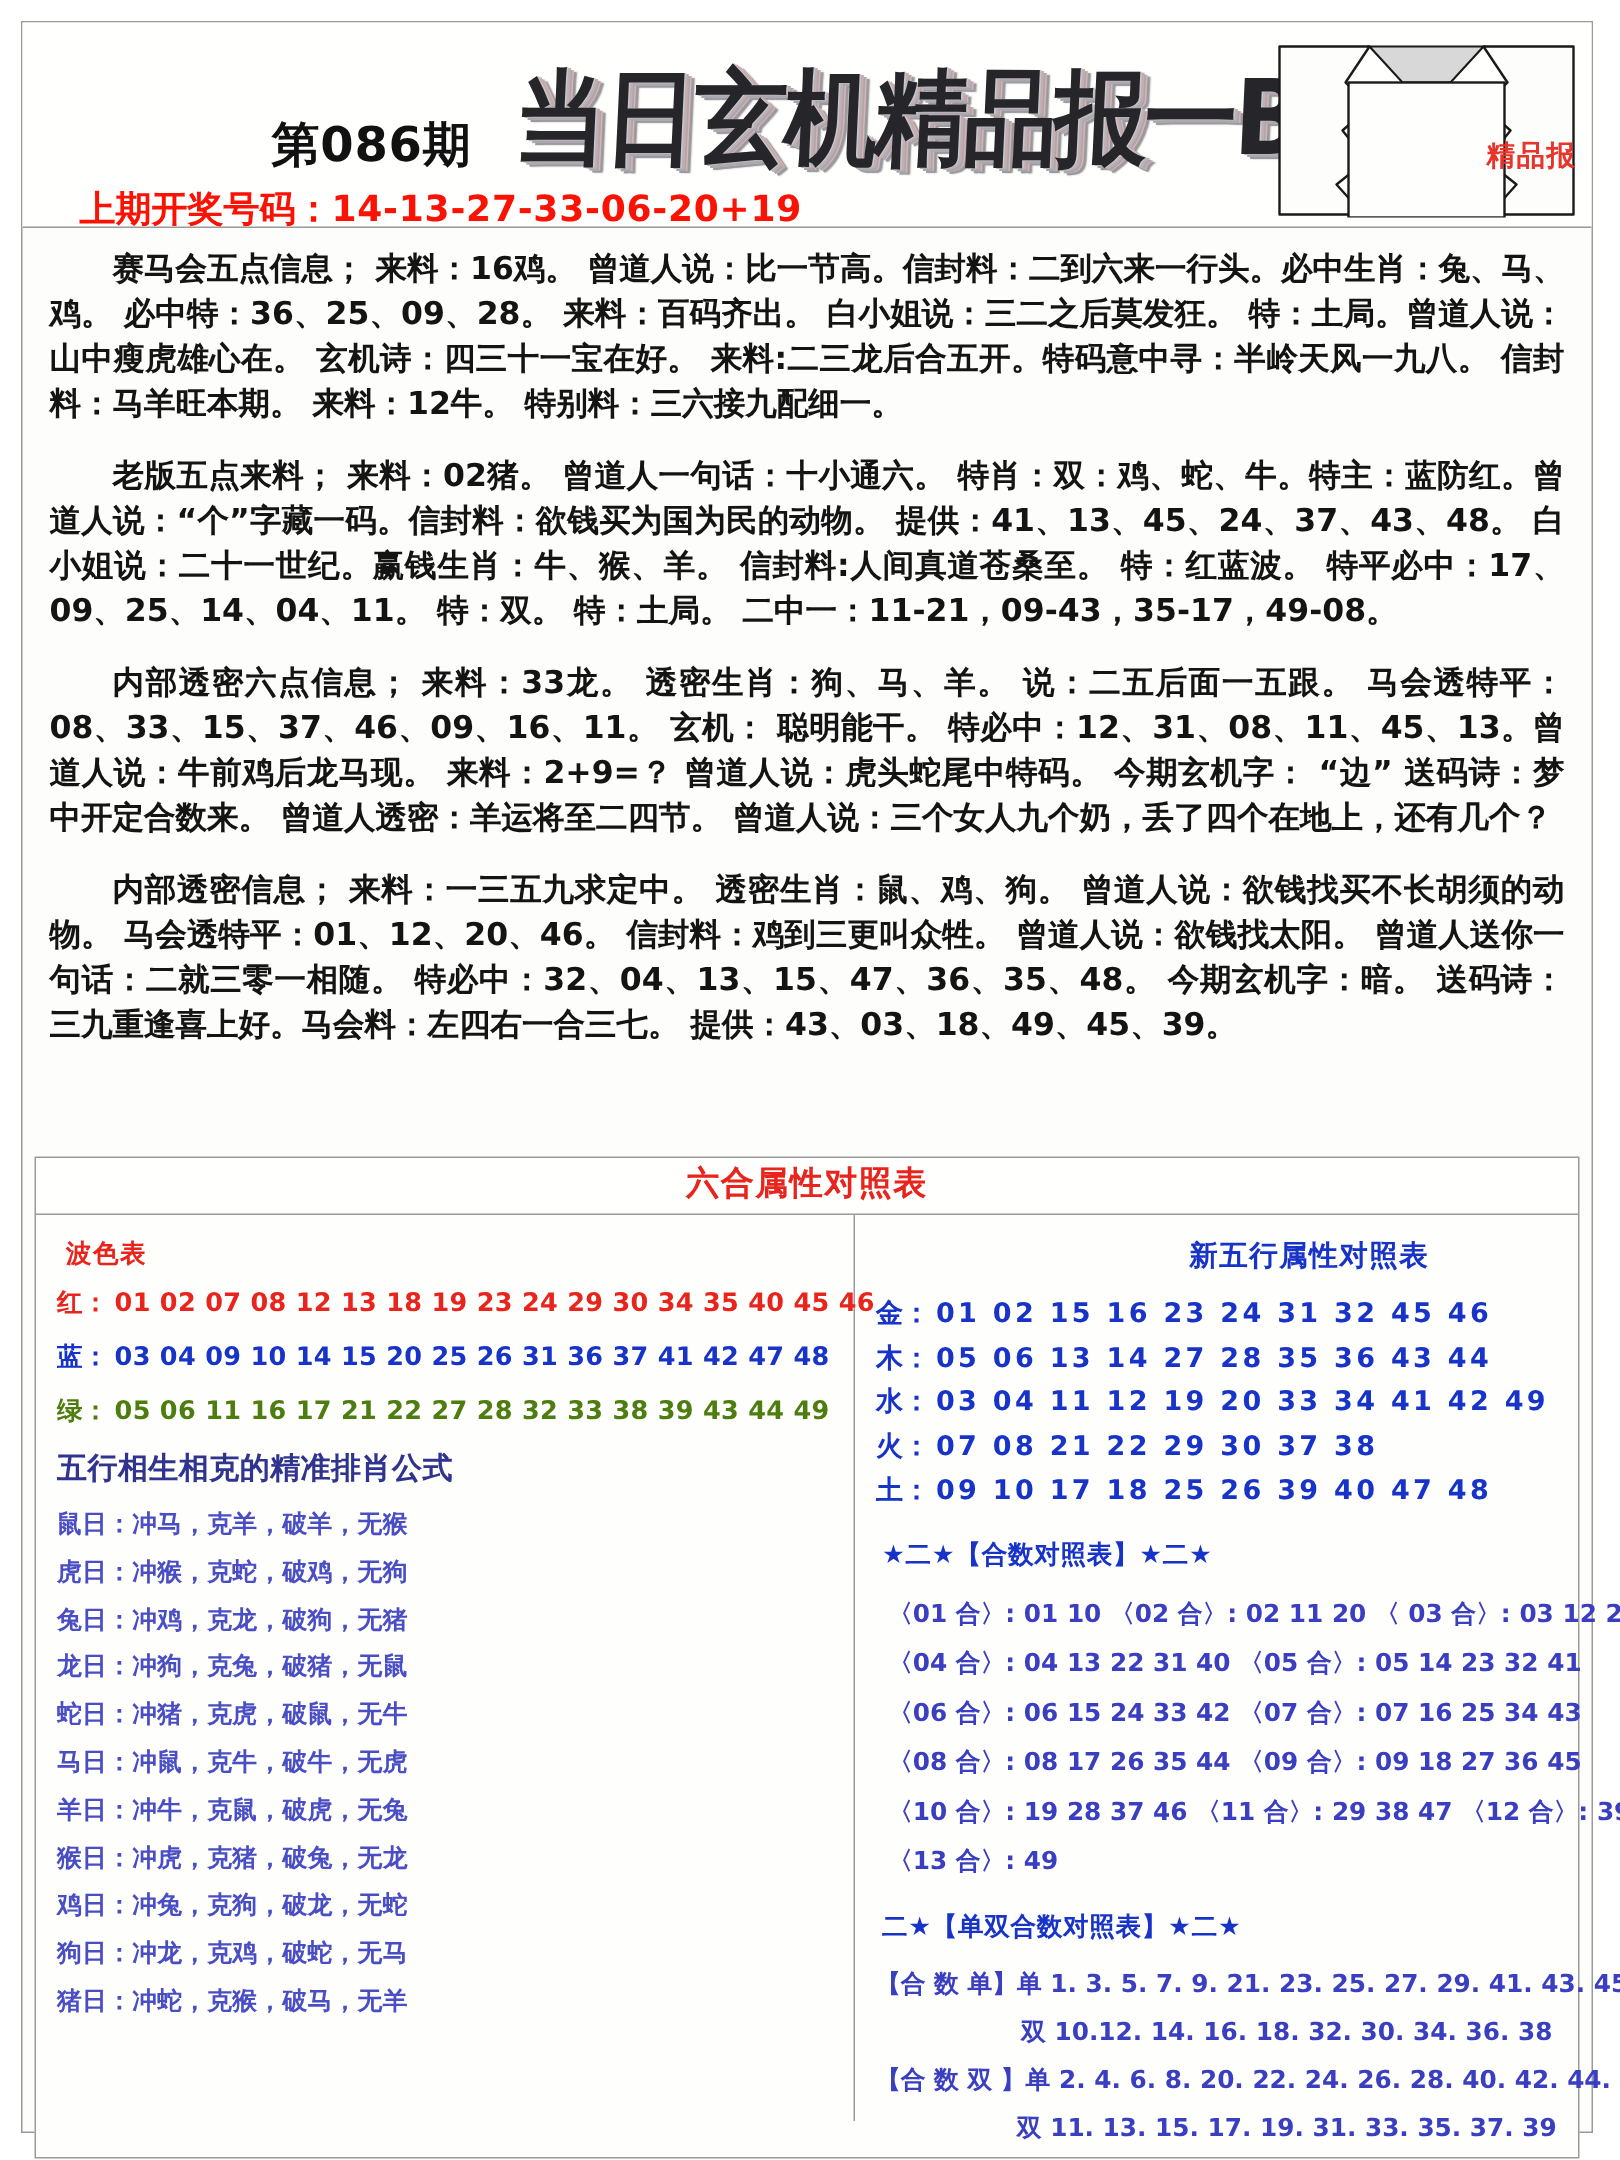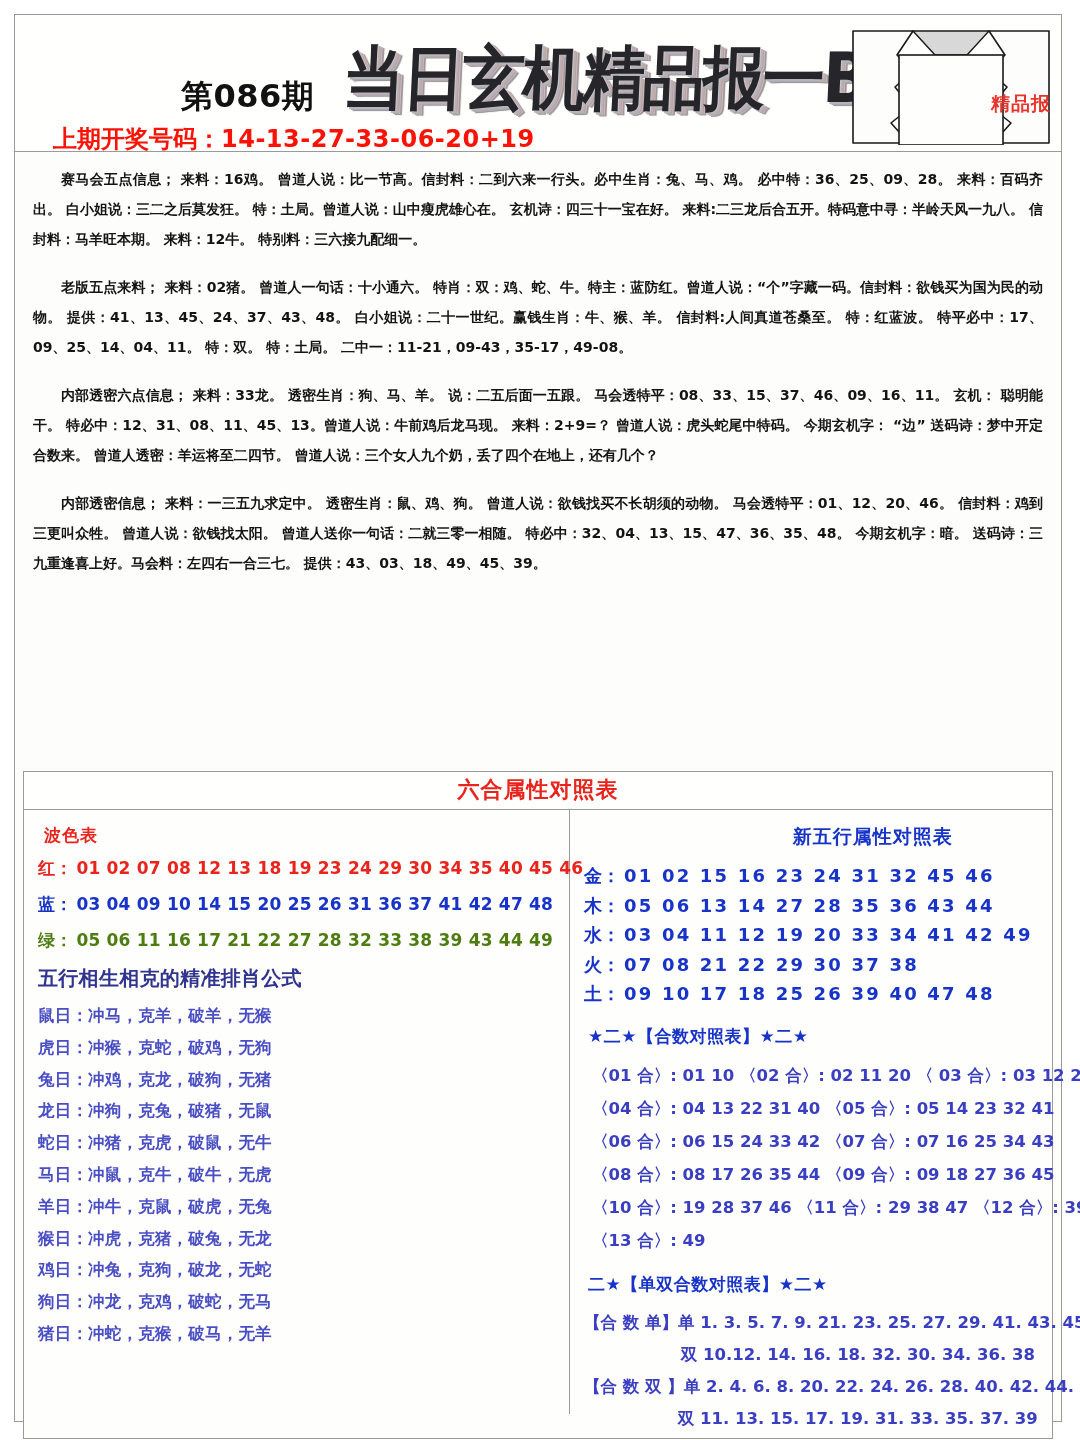--- a/index.html
+++ b/index.html
@@ -99,21 +99,21 @@
     letter-spacing: 0px;
   }
   .prev-draw .nums { letter-spacing: 0.5px; }
 
   
   .content {
     padding: 12px 18px 0 18px;
     box-sizing: border-box;
   }
   .para {
-    font-size: 14px;
+    font-size: 21px;
     line-height: 30px;
     color: #141414;
     text-align: justify;
     text-justify: inter-character;
     letter-spacing: 0px;
     margin: 0 0 18px 0;
     font-weight: bold;
     font-family: "DejaVu Sans", "Liberation Sans", sans-serif;
     text-indent: 2em;
   }

